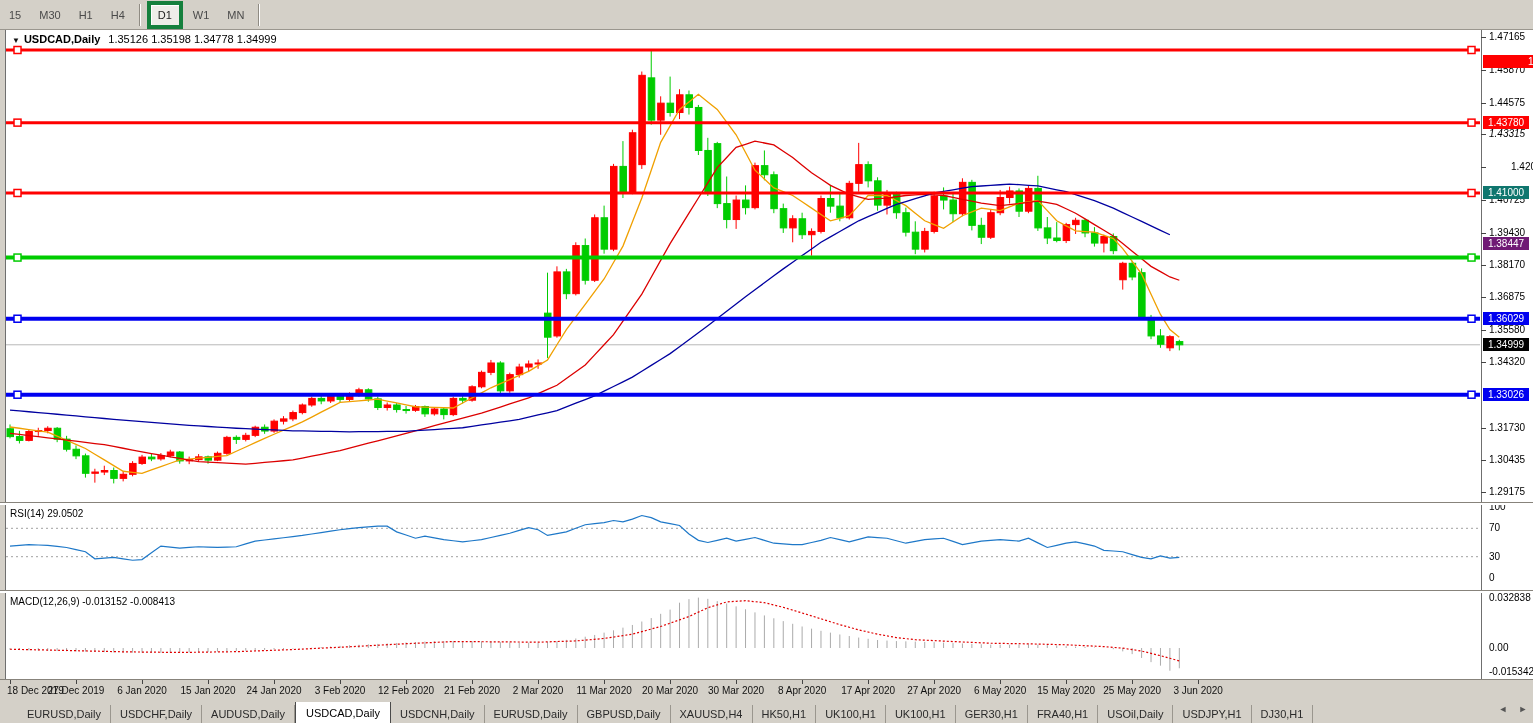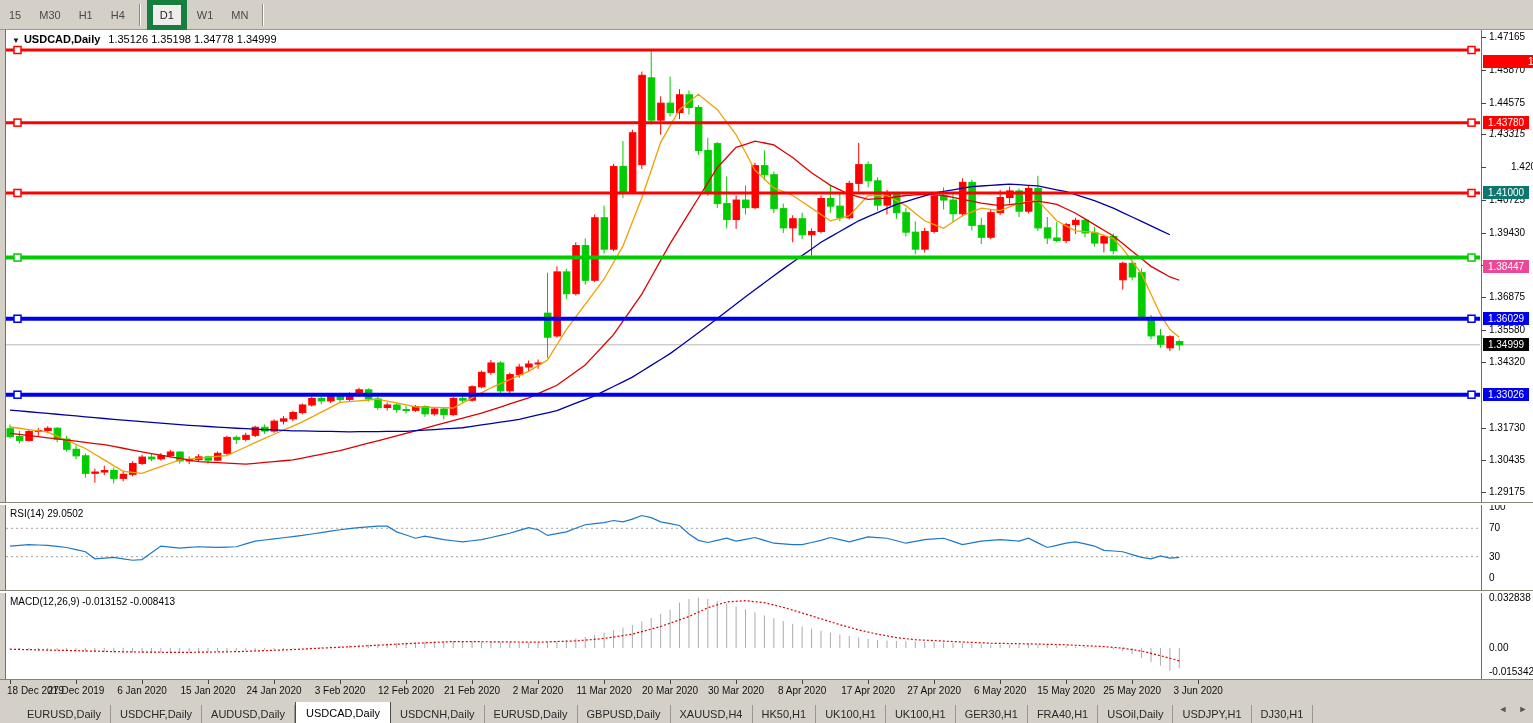--- a/index.html
+++ b/index.html
@@ -1,21 +1,21 @@
 <!DOCTYPE html>
 <html><head>
 <meta charset="utf-8">
 <style>
   html,body{margin:0;padding:0;width:1533px;height:723px;overflow:hidden;
     background:#d4d0c8;font-family:"Liberation Sans",sans-serif;position:relative;}
   
   #toolbar{position:absolute;top:0;left:0;width:1533px;height:29px;background:#d4d0c8;
     border-bottom:1px solid #9a968e;display:flex;align-items:center;}
   .tf-btn{font-size:11px;color:#4a4a4a;padding:4px 8px;margin:0 1px;height:14px;line-height:14px;cursor:default;}
-  .tf-btn.active{background:#eeede9;border:6px solid #15803d;box-shadow:inset 1px 1px 0 #fff;padding:3px 7px;color:#222;}
+  .tf-btn.active{background:#eeede9;border:4px solid #15803d;box-shadow:inset 1px 1px 0 #fff;padding:3px 7px;color:#222;}
   .tb-groove{width:0;height:22px;border-left:1px solid #8f8b83;border-right:1px solid #fff;margin:0 5px;}
   
   #chartwin{position:absolute;top:30px;left:0;width:1533px;height:649px;background:#fff;}
   #leftedge{position:absolute;top:30px;left:0;width:5px;height:670px;background:#d4d0c8;border-right:1px solid #6f6f6f;}
   #chart-title{position:absolute;top:33px;left:12px;font-size:11px;color:#000;z-index:30;}
   #chart-title .tri{font-size:8px;margin-right:4px;color:#111;}
   #chart-title .sym{font-weight:bold;margin-right:8px;}
   svg{position:absolute;left:0;overflow:visible;}
   #main-svg{top:30px;}
   #rsi-svg{top:504px;}
@@ -507,21 +507,21 @@
     <div class="tick-label" style="top: 355.974px;">1.34320</div>
     <div class="tick-dash" style="top: 427.501px;"></div>
     <div class="tick-label" style="top: 421.501px;">1.31730</div>
     <div class="tick-dash" style="top: 460.265px;"></div>
     <div class="tick-label" style="top: 454.265px;">1.30435</div>
     <div class="tick-dash" style="top: 492.143px;"></div>
     <div class="tick-label" style="top: 486.143px;">1.29175</div>
     <div class="price-badge" style="top: 55px; background: rgb(255, 0, 0); padding-left: 40px;">1.46651</div>
     <div class="price-badge" style="top: 115.636px; background: rgb(255, 0, 0);">1.43780</div>
     <div class="price-badge" style="top: 185.97px; background: #0f766e;">1.41000</div>
-    <div class="price-badge" style="top: 260px; background: #ec4899;">1.38447</div>
+    <div class="price-badge" style="top: 237px; background: #701a75;">1.38447</div>
     <div class="price-badge" style="top: 311.737px; background: rgb(0, 0, 240);">1.36029</div>
     <div class="price-badge" style="top: 387.712px; background: rgb(0, 0, 240);">1.33026</div>
     <div class="price-badge" style="top: 337.796px; background: rgb(0, 0, 0);">1.34999</div>
     <div class="tick-label" style="top: 501px;">100</div>
     <div class="tick-label" style="top: 522.3px;">70</div>
     <div class="tick-label" style="top: 550.7px;">30</div>
     <div class="tick-label" style="top: 572px;">0</div>
     <div class="tick-label" style="top: 591.561px;">0.032838</div>
     <div class="tick-label" style="top: 642px;">0.00</div>
     <div class="tick-label" style="top: 665.565px;">-0.015342</div>

